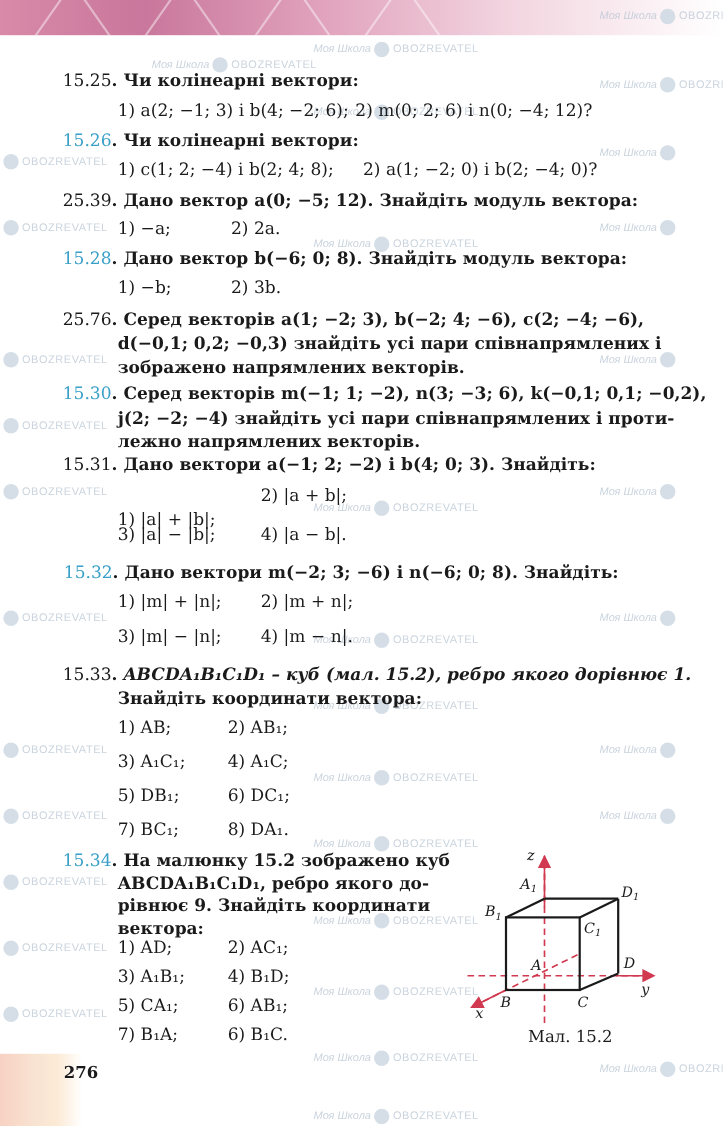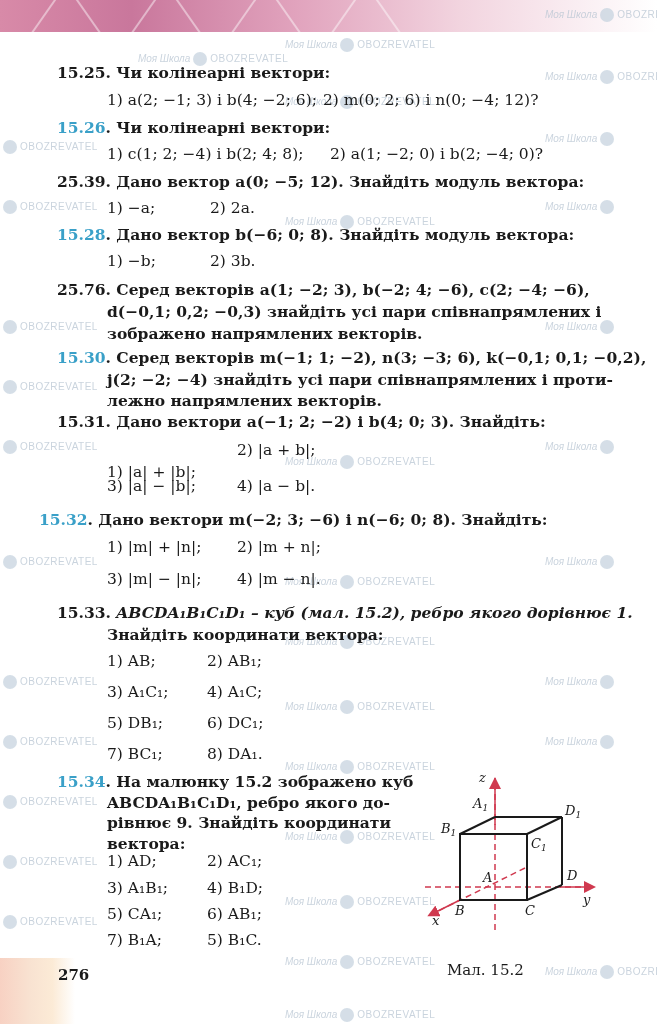--- a/index.html
+++ b/index.html
@@ -6,26 +6,26 @@
   body { width:657px; height:1024px; position:relative; overflow:hidden; background:#fff;
     font-family:"DejaVu Serif","Liberation Serif",serif; color:#1a1a1a; }
   .header { position:absolute; left:0; top:0; width:657px; height:32px;
     background: linear-gradient(90deg,#d88aa8 0%,#c9779c 20%,#e1a3bd 45%,#f2d4df 70%,#ffffff 100%); overflow:hidden; }
   .header .diag { position:absolute; top:-10px; width:2px; height:60px; background:rgba(255,255,255,0.45); }
   .wm { position:absolute; font-family:"Liberation Sans",sans-serif; font-size:10px; color:#b9c6d3; opacity:0.75; white-space:nowrap; font-style:italic; }
   .wm .c { display:inline-block; width:14px; height:14px; border-radius:50%; background:#c7d4e0; vertical-align:middle; margin:0 3px; }
   .wm .o { font-style:normal; letter-spacing:0.5px; }
   .content { position:absolute; left:0; top:0; width:657px; }
   .line { position:absolute; font-size:15.5px; white-space:nowrap; line-height:18px; }
-  .num { font-weight:bold; color:#1a1a1a; }
+  .num { font-weight:normal; color:#1a1a1a; }
   .num.blue { color:#3aa0c8; }
   .bold { font-weight:bold; }
   .it { font-style:italic; }
   .figure { position:absolute; left:415px; top:770px; width:200px; height:180px; }
-  .caption { position:absolute; left:447px; top:933px; font-size:15px;margin-top:28px; }
+  .caption { position:absolute; left:480px; top:933px; font-size:15px; }
   .pagenum { position:absolute; left:58px; top:966px; font-size:15px; font-weight:bold; }
   .corner { position:absolute; left:0; top:958px; width:75px; height:66px;
     background: linear-gradient(90deg,#f6c9b8 0%,#f7ddc9 40%,#fbe7cf 70%,#fff 100%); opacity:0.85; }
 </style>
 </head>
 <body>
 
 <div class="header">
   <div class="diag" style="left:40px;transform:rotate(35deg)"></div>
   <div class="diag" style="left:90px;transform:rotate(-35deg)"></div>
@@ -113,21 +113,21 @@
   <div class="line bold" style="left:107px;top:392px">лежно напрямлених векторів.</div>
 
   <div class="line" style="left:57px;top:413px">
     <span class="num">15.31</span><span class="bold">. </span><span class="bold">Дано вектори a(−1; 2; −2) і b(4; 0; 3). Знайдіть:</span>
   </div>
   <div class="line" style="left:107px;top:463px">1) |a| + |b|;</div>
   <div class="line" style="left:237px;top:441px">2) |a + b|;</div>
   <div class="line" style="left:107px;top:477px">3) |a| − |b|;</div>
   <div class="line" style="left:237px;top:477px">4) |a − b|.</div>
 
-  <div class="line" style="left:39px;top:511px">
+  <div class="line" style="left:58px;top:511px">
     <span class="num blue">15.32</span><span class="bold">. </span><span class="bold">Дано вектори m(−2; 3; −6) і n(−6; 0; 8). Знайдіть:</span>
   </div>
   <div class="line" style="left:107px;top:538px">1) |m| + |n|;</div>
   <div class="line" style="left:237px;top:538px">2) |m + n|;</div>
   <div class="line" style="left:107px;top:570px">3) |m| − |n|;</div>
   <div class="line" style="left:237px;top:570px">4) |m − n|.</div>
 
   <div class="line" style="left:57px;top:604px">
     <span class="num">15.33</span><span class="bold">. </span><span class="bold it">ABCDA₁B₁C₁D₁ – куб (мал. 15.2), ребро якого дорівнює 1.</span>
   </div>
@@ -147,21 +147,21 @@
   <div class="line bold" style="left:107px;top:794px">ABCDA₁B₁C₁D₁, ребро якого до-</div>
   <div class="line bold" style="left:107px;top:814px">рівнює 9. Знайдіть координати</div>
   <div class="line bold" style="left:107px;top:835px">вектора:</div>
   <div class="line" style="left:107px;top:852px">1) AD;</div>
   <div class="line" style="left:207px;top:852px">2) AC₁;</div>
   <div class="line" style="left:107px;top:879px">3) A₁B₁;</div>
   <div class="line" style="left:207px;top:879px">4) B₁D;</div>
   <div class="line" style="left:107px;top:905px">5) CA₁;</div>
   <div class="line" style="left:207px;top:905px">6) AB₁;</div>
   <div class="line" style="left:107px;top:931px">7) B₁A;</div>
-  <div class="line" style="left:207px;top:931px">5) B₁C.</div>
+  <div class="line" style="left:207px;top:931px">6) B₁C.</div>
 </div>
 
 <div class="figure">
   <svg width="200" height="180" viewBox="0 0 200 180">
     <defs>
       <marker id="arr" markerWidth="8" markerHeight="8" refX="6" refY="4" orient="auto">
         <path d="M0,0 L8,4 L0,8 Z" fill="#d0394f"></path>
       </marker>
     </defs>
 

